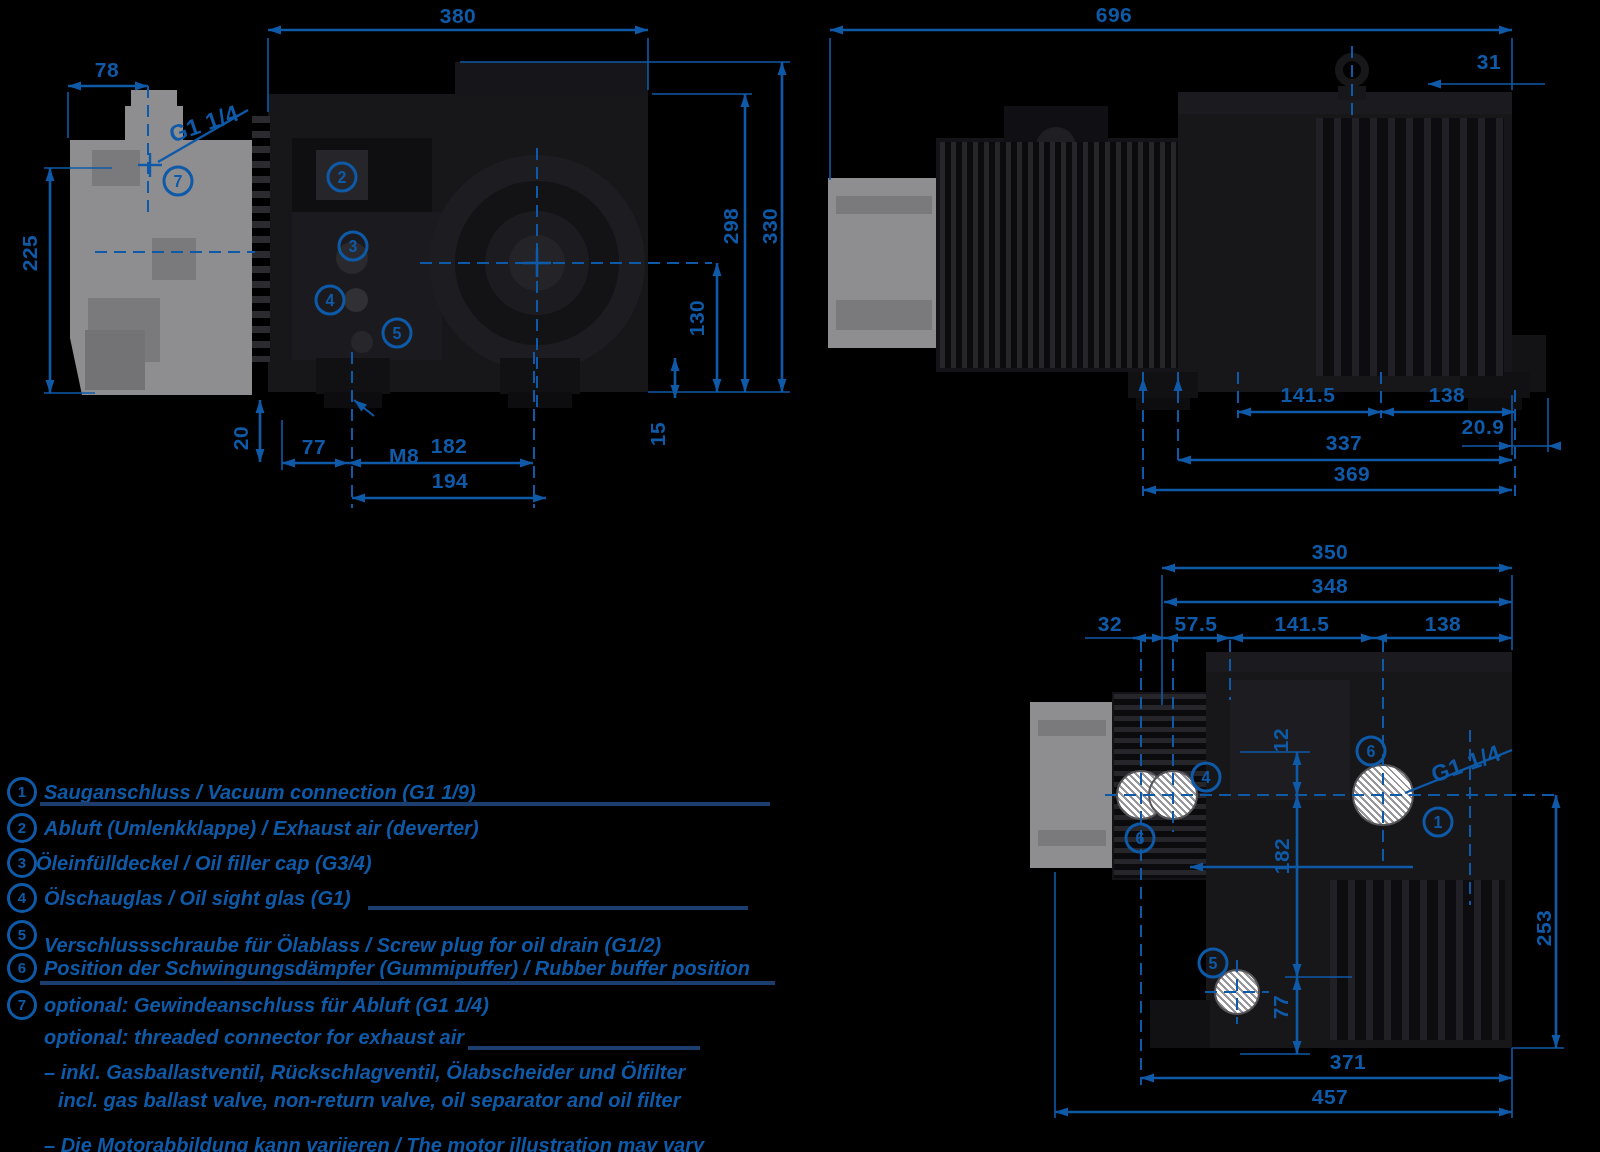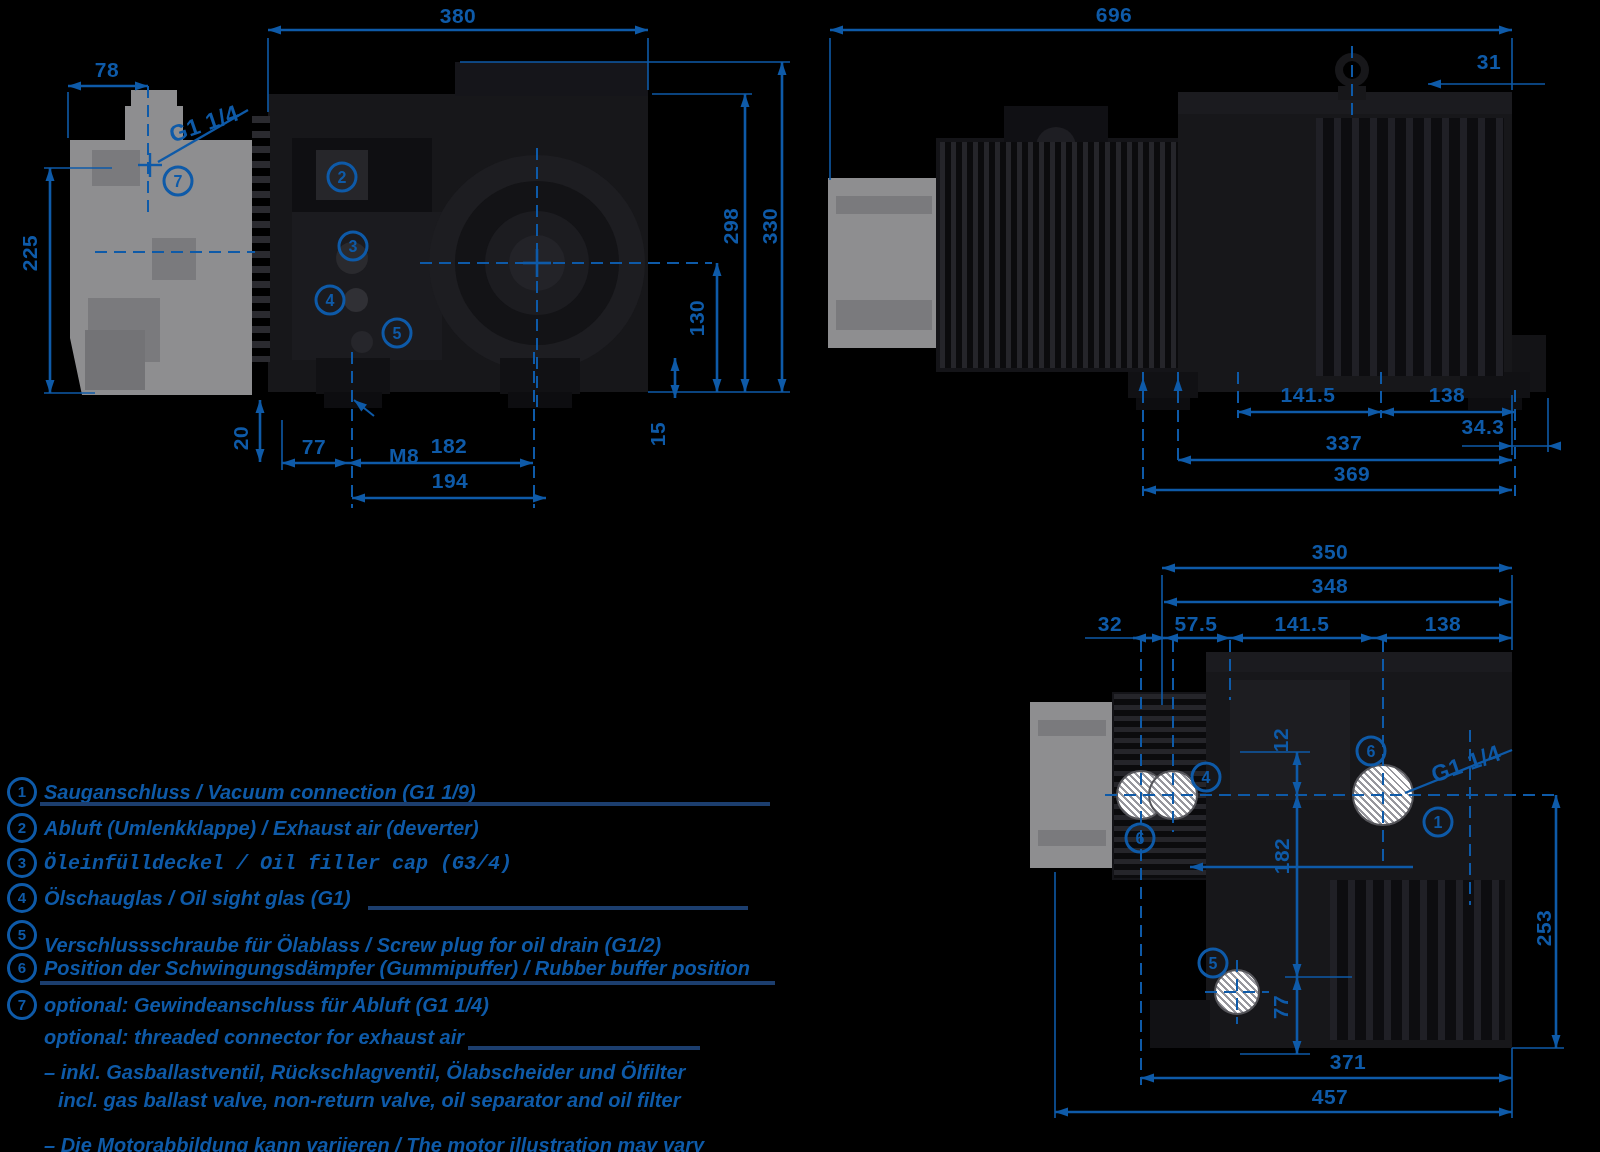--- a/index.html
+++ b/index.html
@@ -269,21 +269,21 @@
     <span class="mark" style="left:342px;top:177px;">2</span>
     <span class="mark" style="left:353px;top:246px;">3</span>
     <span class="mark" style="left:330px;top:300px;">4</span>
     <span class="mark" style="left:397px;top:333px;">5</span>
     <span class="mark" style="left:178px;top:181px;">7</span>
 
     <span class="dim" style="left:1090px;top:15px;margin-left:24px;">696</span>
     <span class="dim" style="left:1489px;top:62px;">31</span>
     <span class="dim" style="left:1308px;top:395px;">141.5</span>
     <span class="dim" style="left:1447px;top:395px;">138</span>
-    <span class="dim" style="left:1483px;top:427px;">34.3</span>
+    <span class="dim" style="left:1483px;top:427px;">20.9</span>
     <span class="dim" style="left:1344px;top:443px;">337</span>
     <span class="dim" style="left:1352px;top:474px;">369</span>
 
     <span class="dim" style="left:1330px;top:552px;">350</span>
     <span class="dim" style="left:1330px;top:586px;">348</span>
     <span class="dim" style="left:1110px;top:624px;">32</span>
     <span class="dim" style="left:1196px;top:624px;">57.5</span>
     <span class="dim" style="left:1302px;top:624px;">141.5</span>
     <span class="dim" style="left:1443px;top:624px;">138</span>
     <span class="dim rot" style="left:1544px;top:928px;">253</span>
@@ -299,21 +299,21 @@
     <span class="mark" style="left:1140px;top:838px;">6</span>
     <span class="mark" style="left:1213px;top:963px;">5</span>
   </div>
 
   <div class="layer">
     <span class="lnum" style="left:22px;top:792px;">1</span>
     <div class="lrow" style="left:44px;top:792px;">Sauganschluss / Vacuum connection (G1 1/9)</div>
     <span class="lnum" style="left:22px;top:828px;">2</span>
     <div class="lrow" style="left:44px;top:828px;">Abluft (Umlenkklappe) / Exhaust air (deverter)</div>
     <span class="lnum" style="left:22px;top:863px;">3</span>
-    <div class="lrow" style="left:44px;top:863px;font-family:Liberation Mono, monospace;">Öleinfülldeckel / Oil filler cap (G3/4)</div>
+    <div class="lrow" style="left:36px;top:863px;">Öleinfülldeckel / Oil filler cap (G3/4)</div>
     <span class="lnum" style="left:22px;top:898px;">4</span>
     <div class="lrow" style="left:44px;top:898px;">Ölschauglas / Oil sight glas (G1)</div>
     <span class="lnum" style="left:22px;top:935px;">5</span>
     <div class="lrow" style="left:44px;top:935px;margin-top:10px;">Verschlussschraube für Ölablass / Screw plug for oil drain (G1/2)</div>
     <span class="lnum" style="left:22px;top:968px;">6</span>
     <div class="lrow" style="left:44px;top:968px;">Position der Schwingungsdämpfer (Gummipuffer) / Rubber buffer position</div>
     <span class="lnum" style="left:22px;top:1005px;">7</span>
     <div class="lrow" style="left:44px;top:1005px;">optional: Gewindeanschluss für Abluft  (G1 1/4)</div>
     <div class="lrow" style="left:44px;top:1037px;">optional: threaded connector for exhaust air</div>
     <div class="lrow" style="left:44px;top:1072px;">– inkl. Gasballastventil, Rückschlagventil, Ölabscheider und Ölfilter</div>

